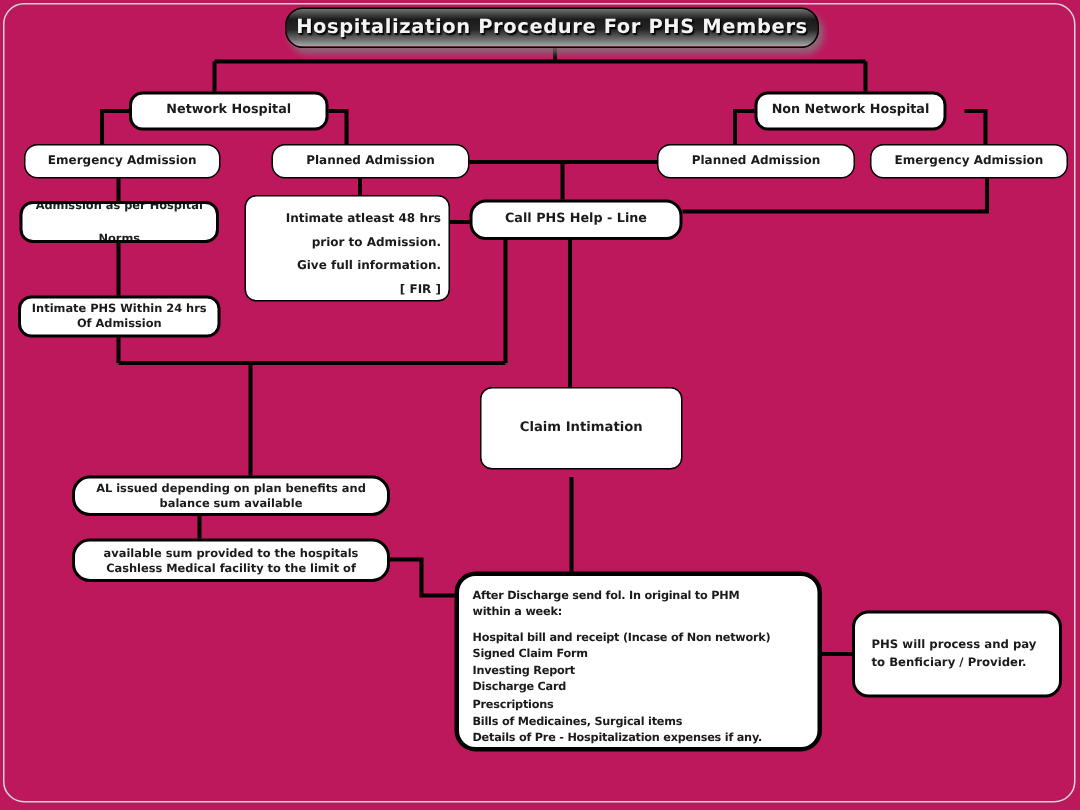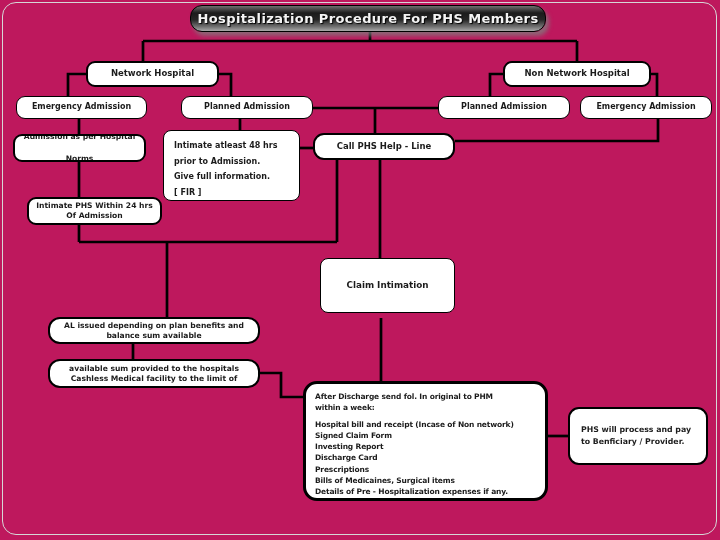--- a/index.html
+++ b/index.html
@@ -17,30 +17,30 @@
 
   .title-bar{position:absolute;left:190px;top:5px;width:356px;height:27px;box-sizing:border-box;
         border:1.6px solid #000;border-radius:12px;
         background:linear-gradient(180deg,#707070 0%,#1b1b1b 28%,#262626 55%,#6f6f6f 82%,#a9a9a9 100%);
         color:#f4f4f4;font-size:13px;font-weight:bold;letter-spacing:.4px;
         display:flex;align-items:center;justify-content:center;
         box-shadow:3px 4px 4px rgba(125,125,125,.75);text-shadow:1px 1px 1px #000;}
 
   .hosp{font-size:8.5px;}
   .net{left:86px;top:61px;width:133px;height:26px;border-width:2px;}
-  .nonnet{left:503px;top:61px;width:148px;height:26px;border-width:2px;}
+  .nonnet{left:503px;top:61px;width:128px;height:26px;border-width:2px;}
   .em-left{left:16px;top:96px;width:131px;height:23px;}
   .pl-left{left:181px;top:96px;width:132px;height:23px;}
   .pl-right{left:438px;top:96px;width:132px;height:23px;}
   .em-right{left:580px;top:96px;width:132px;height:23px;}
 
   .norms{left:13px;top:134px;width:133px;height:28px;border-width:2px;font-size:7.6px;gap:12px;}
-  .int24{left:12px;top:197px;width:135px;height:28px;border-width:2.4px;font-size:7.6px;margin-left:15px;}
+  .int24{left:12px;top:197px;width:135px;height:28px;border-width:2.4px;font-size:7.6px;}
   .int48{left:163px;top:130px;width:137px;height:71px;border-width:1.7px;border-radius:8px;
-         align-items:flex-start;justify-content:flex-start;text-align:left;
+         align-items:flex-end;justify-content:flex-start;text-align:left;
          padding:7px 5px 0 10px;line-height:15.5px;}
   .callphs{left:313px;top:133px;width:142px;height:27px;border-width:2.4px;border-radius:11px;font-size:8.5px;}
   .claim{left:320px;top:258px;width:135px;height:55px;border-width:1.6px;border-radius:8px;font-size:8.8px;text-align:center;}
   .al{left:48px;top:317px;width:212px;height:27px;border-width:2.4px;border-radius:12px;font-size:7.6px;line-height:1.25;}
   .cashless{left:48px;top:359px;width:212px;height:29px;border-width:2.4px;border-radius:12px;font-size:7.6px;line-height:1.25;}
   .bigbox{left:303px;top:381px;width:245px;height:120px;border-width:3.4px;border-radius:14px;
           align-items:flex-start;justify-content:flex-start;text-align:left;
           padding:7px 6px 0 9px;font-size:7.5px;letter-spacing:-.15px;line-height:11.3px;}
   .bigbox .gap{height:5px;}
   .phsbox{left:568px;top:407px;width:140px;height:58px;border-width:2.1px;border-radius:11px;

